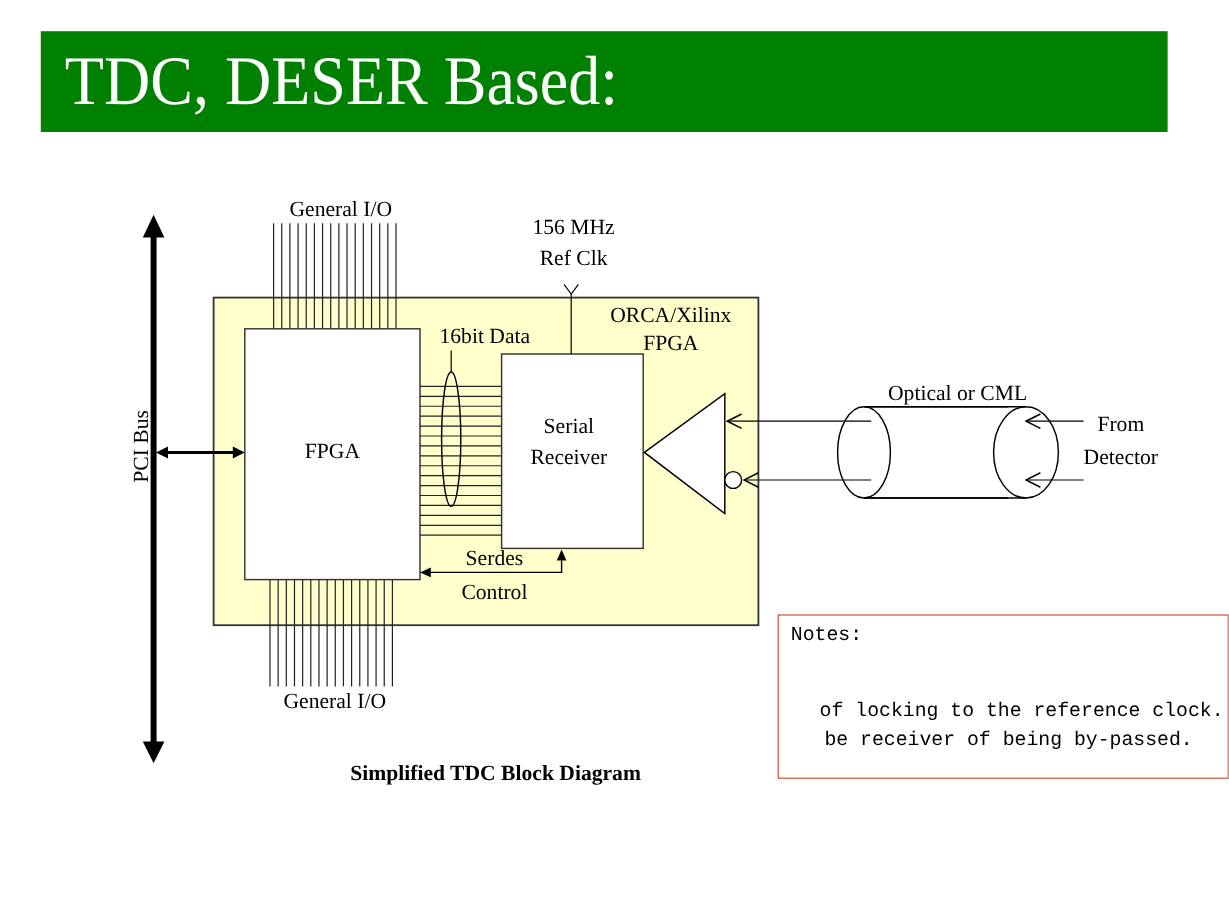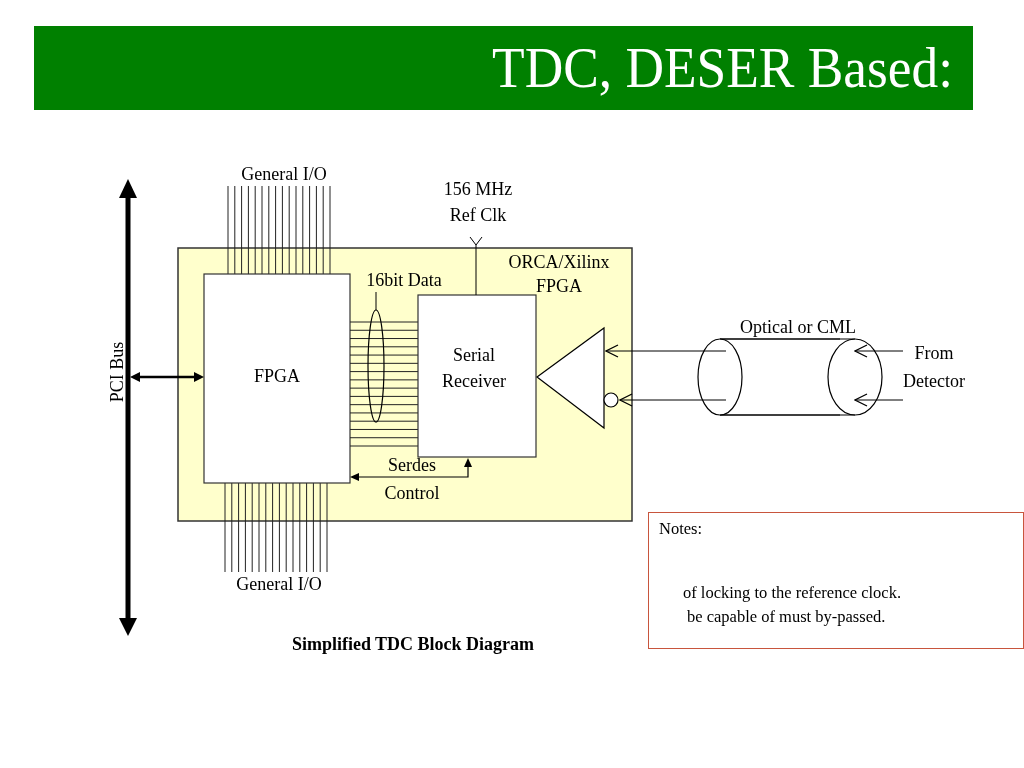--- a/index.html
+++ b/index.html
@@ -1,27 +1,27 @@
 <!DOCTYPE html>
 <html><head>
 <meta charset="utf-8">
 <style>
   html, body { margin: 0; padding: 0; background: #ffffff; }
   body { width: 1024px; height: 768px; position: relative; overflow: hidden;
          font-family: "Liberation Serif", serif; color: #000; }
   .title-bar { position: absolute; left: 34px; top: 26px; width: 939px; height: 84px;
-               background: #008000; display: flex; align-items: center; justify-content: flex-end; }
+               background: #008000; display: flex; align-items: center; justify-content: flex-start; }
   .title-text { color: #ffffff; font-size: 58px; font-family: "Liberation Serif", serif;
                 letter-spacing: 0px; transform: scaleX(0.92); line-height: 1; }
   svg#diagram { position: absolute; left: 0; top: 0; }
   .lbl { font-family: "Liberation Serif", serif; font-size: 18px; fill: #000; }
   .caption { font-family: "Liberation Serif", serif; font-size: 18px; font-weight: bold; fill: #000; }
   .notes { position: absolute; left: 648px; top: 512px; width: 376px; height: 137px;
            border: 1px solid #c8553d; box-sizing: border-box; background: #fff;
-           font-family: Liberation Serif, serif; font-size: 16.5px; line-height: 24px;
+           font-family: Liberation Mono, monospace; font-size: 16.5px; line-height: 24px;
            padding: 4px 0 16px 10px; }
   .notes div { white-space: nowrap; }
   .indent1 { padding-left: 24px; margin-top: 40px; }
   .indent2 { padding-left: 28px; }
 </style>
 </head>
 <body>
 
 <div class="title-bar">
   <span class="title-text">TDC, DESER Based:</span>
@@ -157,14 +157,14 @@
   <text class="lbl" x="798" y="333" text-anchor="middle">Optical or CML</text>
   <text class="lbl" x="934" y="359" text-anchor="middle">From</text>
   <text class="lbl" x="934" y="387" text-anchor="middle">Detector</text>
 
   <text class="caption" x="413" y="650" text-anchor="middle">Simplified TDC Block Diagram</text>
 </svg>
 
 <div class="notes">
   <div>Notes:</div>
   <div class="indent1">of locking to the reference clock.</div>
-  <div class="indent2">be capable of must by-passed.</div>
+  <div class="indent2">be receiver of being by-passed.</div>
 </div>
 
 </body></html>

